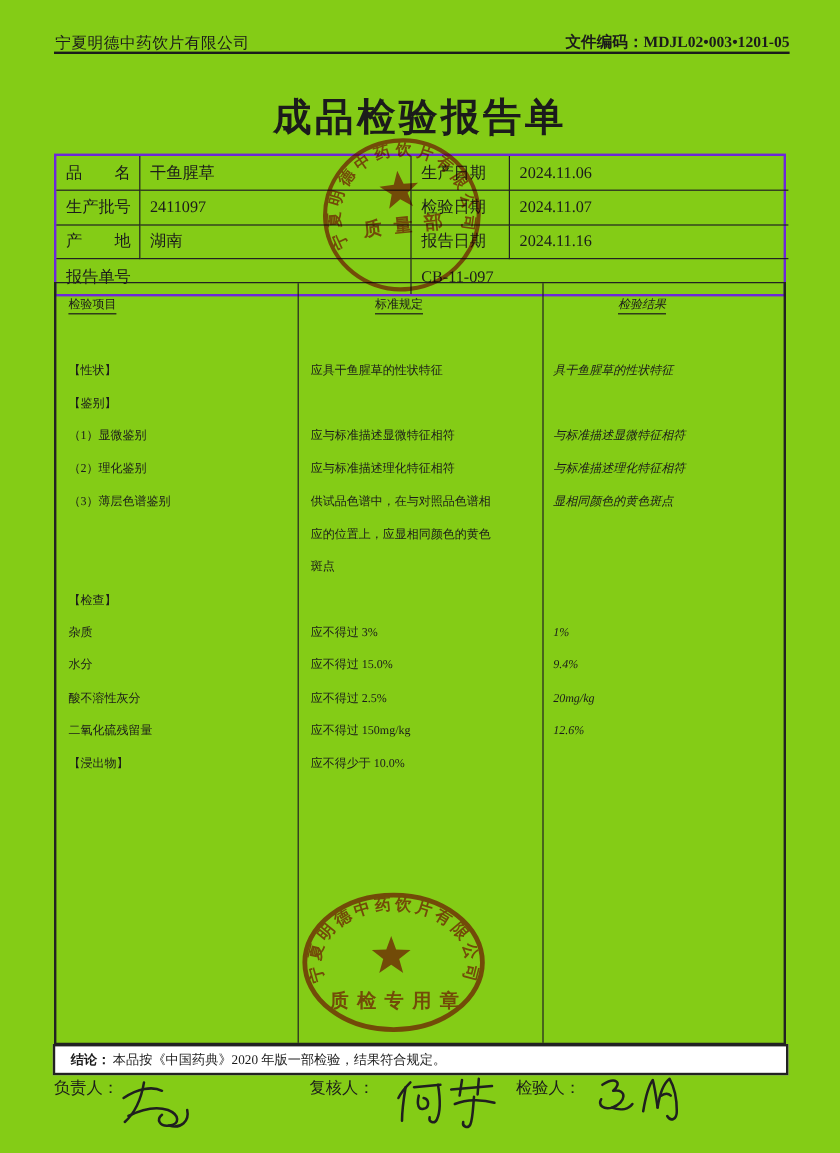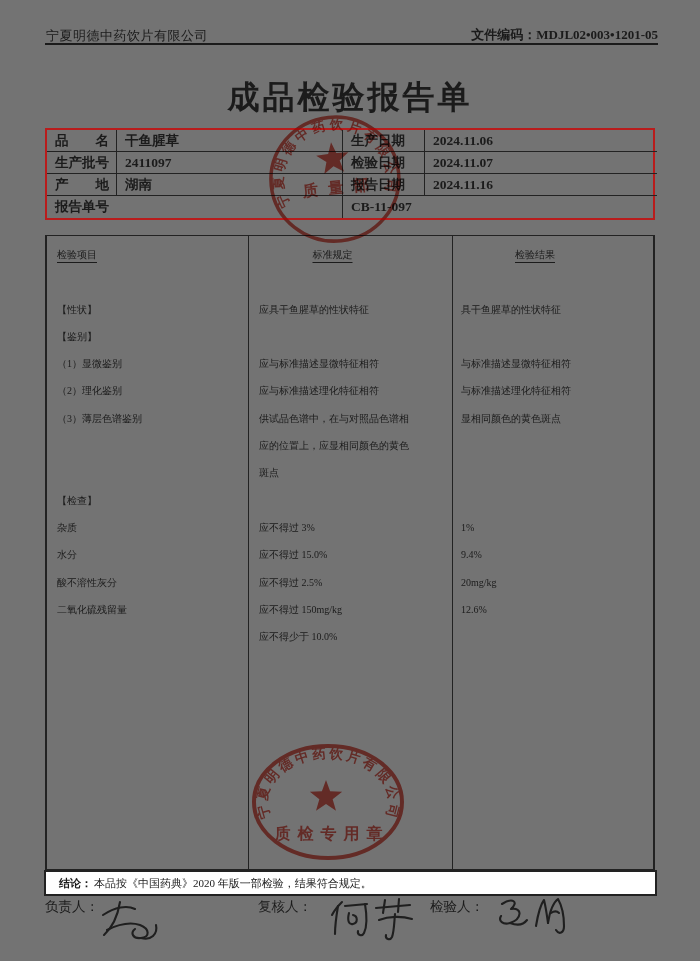--- a/index.html
+++ b/index.html
@@ -1,45 +1,45 @@
 <!DOCTYPE html>
 <html><head>
 <meta charset="utf-8">
 <style>
   html,body{margin:0;padding:0;background:#fff;}
-  .page{position:relative;width:700px;height:961px;background:#737373;overflow:hidden;
+  .page{position:relative;width:700px;height:961px;background:#84cc16;overflow:hidden;
         font-family:"Liberation Serif","DejaVu Serif",serif;color:#1b1b1b;}
 
   
   .hdr-left{position:absolute;left:46px;top:27px;font-size:13px;letter-spacing:.5px;}
   .hdr-right{position:absolute;right:42px;top:26px;font-size:13px;font-weight:bold;}
   .hdr-rule{position:absolute;left:45px;top:43px;width:613px;height:2px;background:#1b1b1b;}
   .title{position:absolute;left:0;top:76px;width:700px;text-align:center;
          font-size:32px;font-weight:bold;letter-spacing:3px;}
 
   
-  .itable{position:absolute;left:45px;top:128px;width:610px;height:92px;box-sizing:border-box;
+  .itable{position:absolute;left:45px;top:128px;width:610px;height:119px;box-sizing:border-box;
           display:grid;grid-template-columns:70px 226px 82px 232px;grid-template-rows:repeat(4,1fr);
-          border:2px solid #b91c1c;font-weight:bold;}
+          border:2px solid #6d28d9;}
   .icell{box-sizing:border-box;border-right:1.5px solid #222;border-bottom:1.5px solid #222;
          display:flex;align-items:center;padding-left:8px;font-size:13.5px;white-space:nowrap;}
   .icell.noR{border-right:none;}
   .icell.noB{border-bottom:none;}
   .sp12{grid-column:1/3;}
   .sp34{grid-column:3/5;}
 
   
   .mtable{position:absolute;left:45px;top:235px;width:610px;height:636px;box-sizing:border-box;
           border:2px solid #222;border-top-width:1.5px;display:flex;}
   .mcol{box-sizing:border-box;padding-top:5px;}
   .mcol1{width:202px;border-right:1.5px solid #222;}
   .mcol2{width:204px;border-right:1.5px solid #222;}
   .mcol3{flex:1;}
   .ln{height:27.3px;line-height:27.3px;font-size:10px;padding-left:10px;white-space:nowrap;}
-  .mcol3 .ln{padding-left:8px;}
+  .mcol3 .ln{padding-left:8px;font-style:italic;}
   .ln.hd{text-decoration:underline;text-underline-offset:4px;}
   .ln.ctr{text-align:center;padding:0 36px 0 0;}
 
   
   .concl{position:absolute;left:44px;top:870px;width:613px;height:26px;box-sizing:border-box;
          border:2px solid #222;display:flex;align-items:center;padding-left:13px;font-size:11px;
          background:#fff;white-space:nowrap;}
   .concl .b{font-weight:bold;margin-right:2px;}
 
   
@@ -90,20 +90,21 @@
       <div class="ln">（1）显微鉴别</div>
       <div class="ln">（2）理化鉴别</div>
       <div class="ln">（3）薄层色谱鉴别</div>
       <div class="ln"></div>
       <div class="ln"></div>
       <div class="ln">【检查】</div>
       <div class="ln">杂质</div>
       <div class="ln">水分</div>
       <div class="ln">酸不溶性灰分</div>
       <div class="ln">二氧化硫残留量</div>
+      <div class="ln">【浸出物】</div>
     </div>
     <div class="mcol mcol2">
       <div class="ln hd ctr">标准规定</div>
       <div class="ln"></div>
       <div class="ln">应具干鱼腥草的性状特征</div>
       <div class="ln"></div>
       <div class="ln">应与标准描述显微特征相符</div>
       <div class="ln">应与标准描述理化特征相符</div>
       <div class="ln">供试品色谱中，在与对照品色谱相</div>
       <div class="ln">应的位置上，应显相同颜色的黄色</div>

